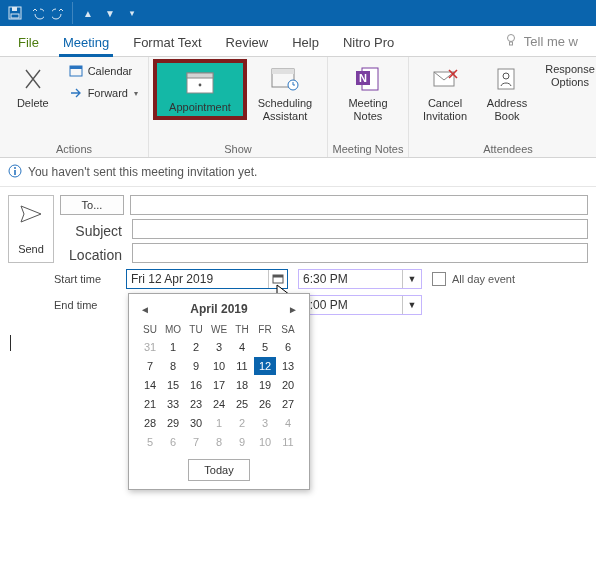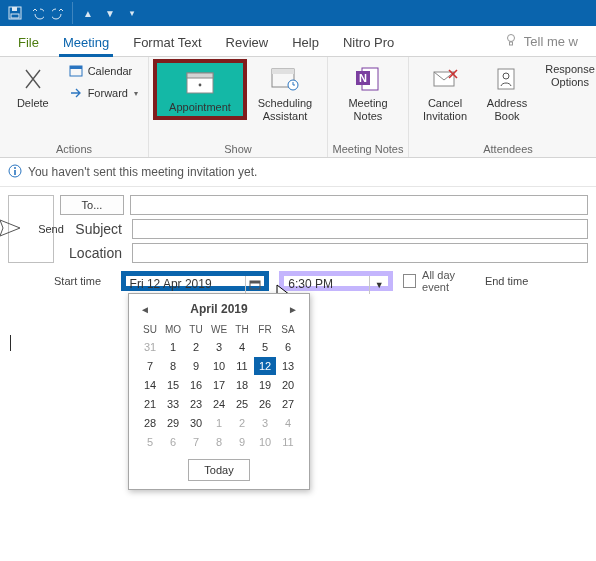--- a/index.html
+++ b/index.html
@@ -25,32 +25,32 @@
 .bigbtn .lbl{font-size:11px}
 .bigbtn.sel{background:#14b8a6;border:4px solid #7f1d1d}
 .small-stack{display:flex;flex-direction:column;padding:2px 2px;gap:2px}
 .smallbtn{display:flex;align-items:center;gap:4px;padding:2px 4px;font-size:11px;white-space:nowrap}
 .smallbtn .icon{width:16px;height:16px;display:flex;align-items:center;justify-content:center}
 .drop-caret{font-size:8px;color:#666;margin-left:2px}
 
 .notice{height:28px;display:flex;align-items:center;padding:0 8px;color:#555;gap:6px;border-bottom:1px solid #e6e6e6}
 
 .form{display:flex;padding:8px 8px 0 8px;gap:6px}
-.send{width:40px;border:1px solid #bfbfbf;display:flex;align-items:center;justify-content:center;padding:6px 2px;gap:16px}
+.send{width:40px;border:1px solid #bfbfbf;display:flex;flex-direction:column;align-items:center;justify-content:center;padding:6px 2px;gap:16px}
 .send-label{font-size:11px}
 .fields{flex:1;display:flex;flex-direction:column;gap:4px}
-.row{display:flex;align-items:center;gap:6px}
+.row{display:flex;align-items:flex-end;gap:6px}
 .lcol{width:62px;text-align:right;font-size:14px;color:#444;padding-right:4px}
 .to-btn{width:62px;text-align:center;border:1px solid #adadad;background:#fdfdfd;padding:3px 0;font-size:11px}
 .textfield{flex:1;border:1px solid #adadad;height:20px;background:#fff;box-sizing:border-box}
 
-.dt-rows{padding:6px 8px 0 54px;display:flex;gap:6px}
+.dt-rows{padding:6px 8px 0 54px;display:flex;flex-direction:column;gap:6px}
 .dt-row{display:flex;align-items:center;gap:10px}
 .dt-label{width:62px;font-size:11px;color:#444}
-.combo{display:flex;align-items:flex-start;border:5px solid #c4b5fd;background:#fff;height:20px;box-sizing:border-box}
+.combo{display:flex;align-items:center;border:1px solid #c4b5fd;background:#fff;height:20px;box-sizing:border-box}
 .combo.focus{border-color:#0a64ad}
 .combo-input{flex:1;padding:1px 4px;font-size:12px}
 .combo-btn{width:18px;height:18px;border-left:1px solid #c6c6c6;display:flex;align-items:center;justify-content:center}
 .combo.date{width:162px}
 .combo.time{width:124px}
 .chk{display:flex;align-items:center;gap:6px;font-size:11px;color:#555}
 .chk-box{width:12px;height:12px;border:1px solid #888;background:#fff}
 
 .datepicker{position:absolute;left:128px;top:293px;width:168px;background:#fff;border:1px solid #a6a6a6;box-shadow:1px 2px 6px rgba(0,0,0,.25);padding:6px 6px 8px;z-index:10}
 .dp-header{display:flex;align-items:center;justify-content:space-between;font-size:12px;font-weight:600;color:#444;padding:2px 4px}

